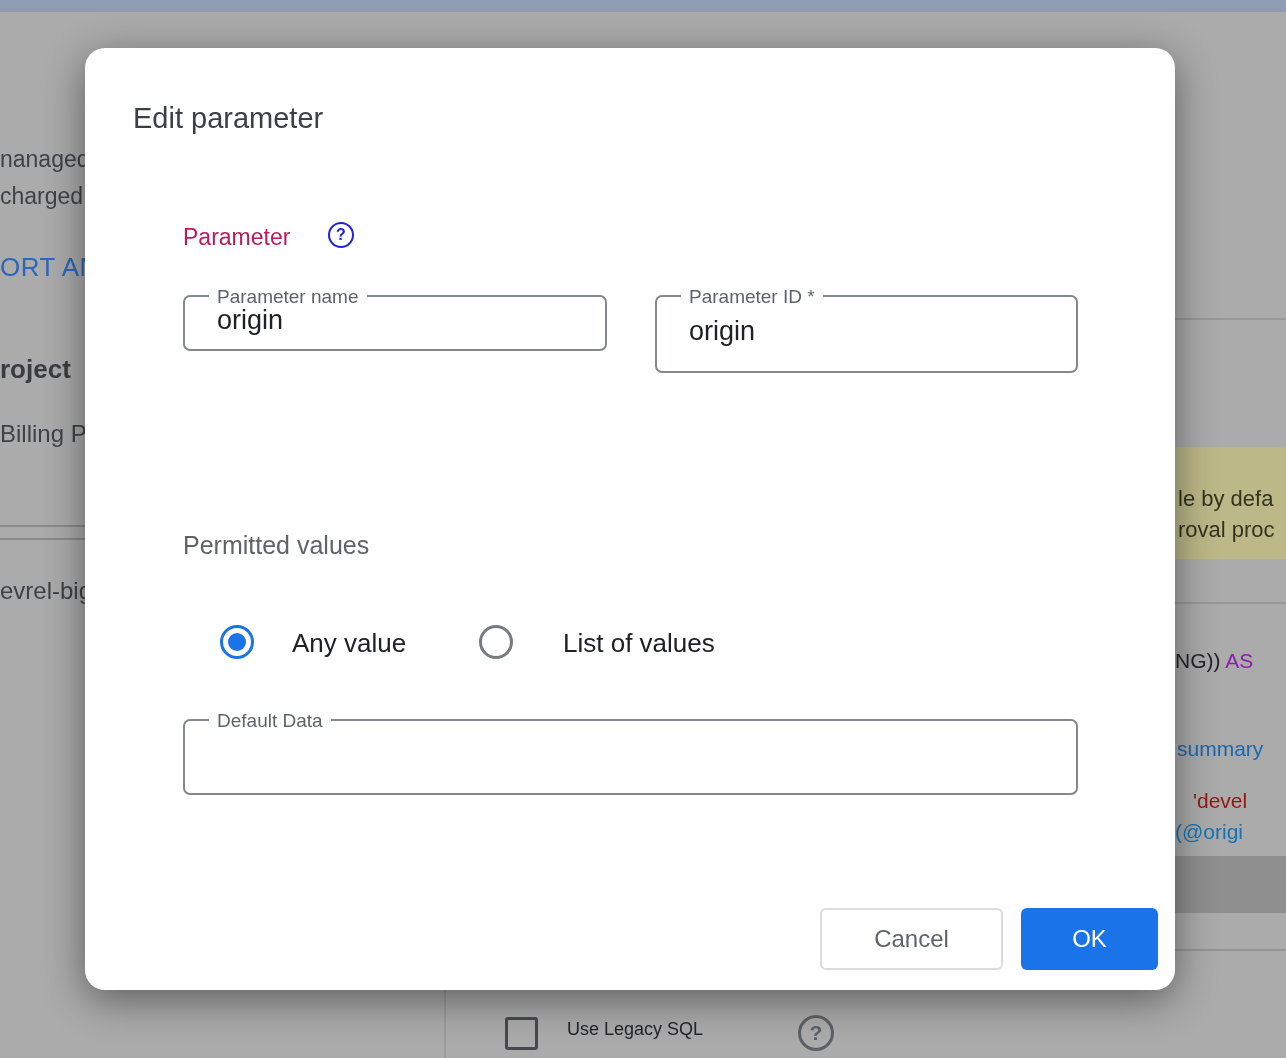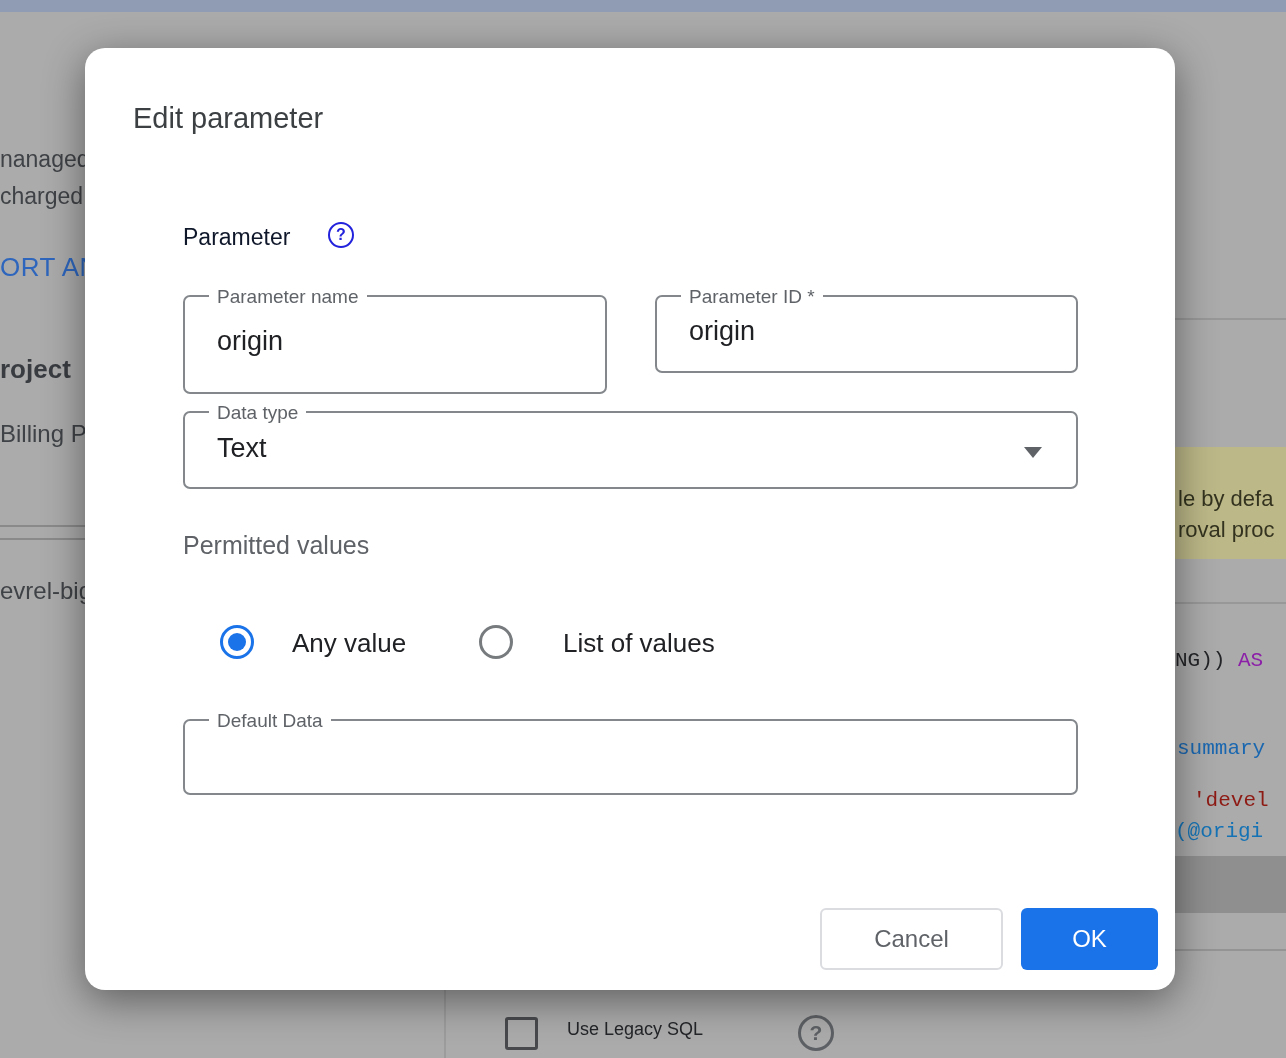--- a/index.html
+++ b/index.html
@@ -17,52 +17,52 @@
   .bg-proj   { left:0; top:577px; font-size:24px; }
   .hline { position:absolute; height:2px; background:#8a8a8a; }
   .hl-l1 { left:0; top:525px; width:85px; }
   .hl-l2 { left:0; top:538px; width:85px; }
   .hl-r1 { left:1175px; top:318px; width:111px; background:#989898; }
   .hl-r2 { left:1175px; top:602px; width:111px; background:#989898; }
   .hl-r3 { left:1175px; top:949px; width:111px; background:#949494; height:2px; }
   .banner { position:absolute; left:1175px; top:447px; width:111px; height:112px;
             background:#bdb888; color:#33331f; font-size:22px; line-height:31px;
             padding:36px 0 0 3px; white-space:nowrap; overflow:hidden; }
-  .code { position:absolute; font-family:Liberation Mono, monospace; font-size:21px; white-space:nowrap; }
+  .code { position:absolute; font-family:Liberation Sans, sans-serif; font-size:21px; white-space:nowrap; }
   .code-1 { left:1175px; top:649px; color:#232427; }
   .kw { color:#8c1fa8; }
   .code-2 { left:1177px; top:737px; color:#1a67b0; }
   .code-3 { left:1193px; top:789px; color:#8e1a14; }
   .code-4 { left:1175px; top:820px; color:#1573b5; }
   .darkband { position:absolute; left:1175px; top:856px; width:111px; height:57px; background:#8f8f8f; }
   .vline { position:absolute; left:444px; top:990px; width:2px; height:68px; background:#9c9c9c; }
   .legacy-checkbox { position:absolute; left:505px; top:1017px; width:33px; height:33px;
                      border:3px solid #47494c; border-radius:3px; }
   .legacy-label { position:absolute; left:567px; top:1019px; font-size:18px; color:#232528; }
   .help-gray { position:absolute; left:798px; top:1015px; width:36px; height:36px;
                border:3px solid #5d6064; border-radius:50%; color:#5d6064;
                font-size:21px; font-weight:700; text-align:center; line-height:30px; }
 
   
   .dialog { position:absolute; left:85px; top:48px; width:1090px; height:942px;
             background:#ffffff; border-radius:20px;
             box-shadow:0 10px 40px rgba(0,0,0,0.45); }
   .dlg-title { position:absolute; left:48px; top:54px; font-size:29px; color:#3c4043; }
-  .section-label { position:absolute; left:98px; top:176px; font-size:23px; color:#0f172a; }
+  .section-label { position:absolute; left:98px; top:176px; font-size:23px; color:#be185d; }
   .help-blue { position:absolute; left:243px; top:174px; width:26px; height:26px;
                border:2.5px solid #2222dd; border-radius:50%; color:#2222dd;
                font-size:16px; font-weight:700; text-align:center; line-height:21px; cursor:pointer; }
   .field { position:absolute; border:2px solid #84888c; border-radius:7px; background:#fff; }
   .flabel { position:absolute; top:-11px; left:24px; background:#fff; padding:0 8px;
             font-size:19px; color:#5f6368; white-space:nowrap; }
   .fvalue { position:absolute; left:0; top:0; width:100%; height:100%;
             border:none; outline:none; background:transparent;
             font-family:"Liberation Sans", sans-serif; font-size:27px; color:#202124;
             padding:0 0 6px 32px; }
-  .f-name { left:98px; top:247px; width:424px; height:99px; }
+  .f-name { left:98px; top:247px; width:424px; height:56px; }
   .f-id   { left:570px; top:247px; width:423px; height:78px; }
   .f-type { left:98px; top:363px; width:895px; height:78px; cursor:pointer; }
   .f-default { left:98px; top:671px; width:895px; height:76px; }
   .select-value { position:absolute; left:32px; top:20px; font-size:27px; color:#202124; }
   .dd-arrow { position:absolute; right:34px; top:34px; width:0; height:0;
               border-left:9px solid transparent; border-right:9px solid transparent;
               border-top:11px solid #5f6368; }
   .permitted-label { position:absolute; left:98px; top:483px; font-size:25px; color:#5f6368; }
   .radio { position:absolute; width:34px; height:34px; border:3px solid #777b7e;
            border-radius:50%; cursor:pointer; }
@@ -119,25 +119,20 @@
   <div class="field f-name">
     <span class="flabel">Parameter name</span>
     <input class="fvalue" value="origin" style="">
   </div>
 
   <div class="field f-id">
     <span class="flabel">Parameter ID *</span>
     <input class="fvalue" value="origin" style="">
   </div>
 
-  <div class="field f-type">
-    <span class="flabel">Data type</span>
-    <span class="select-value">Text</span>
-    <span class="dd-arrow"></span>
-  </div>
 
   <div class="permitted-label">Permitted values</div>
 
   <div class="radio radio-1 checked"></div>
   <div class="radio-label rl-1">Any value</div>
   <div class="radio radio-2"></div>
   <div class="radio-label rl-2">List of values</div>
 
   <div class="field f-default">
     <span class="flabel">Default Data</span>

